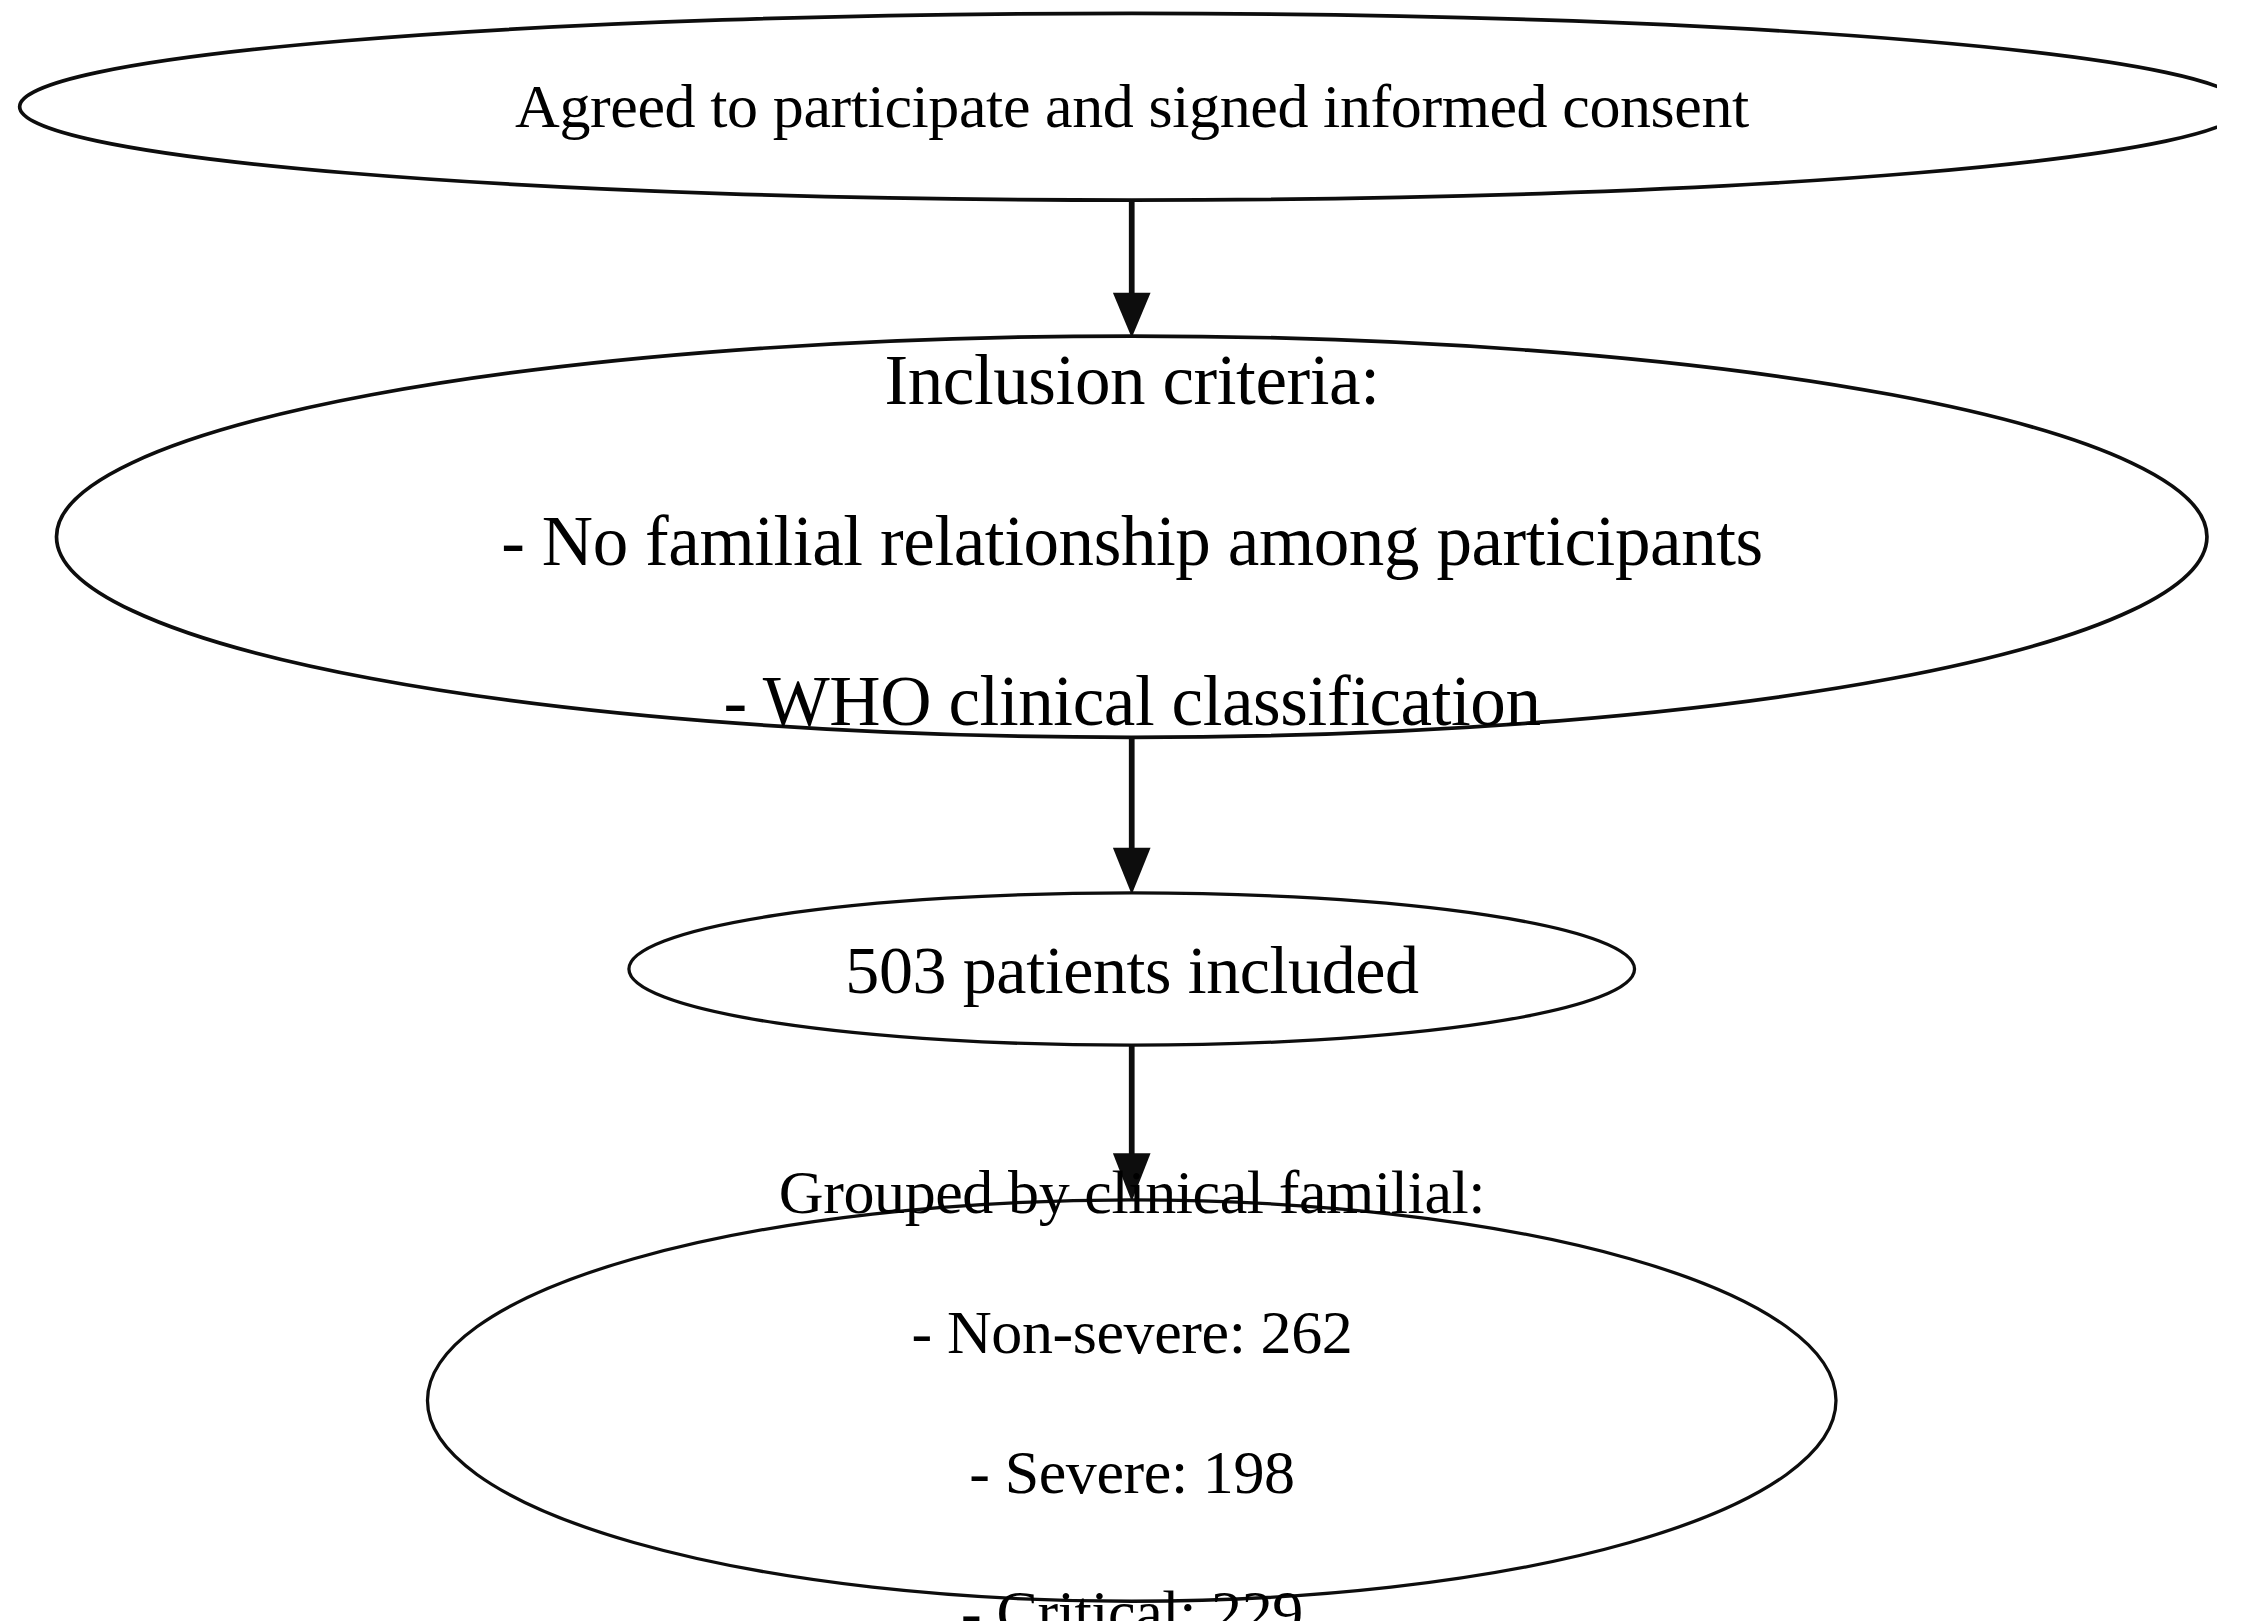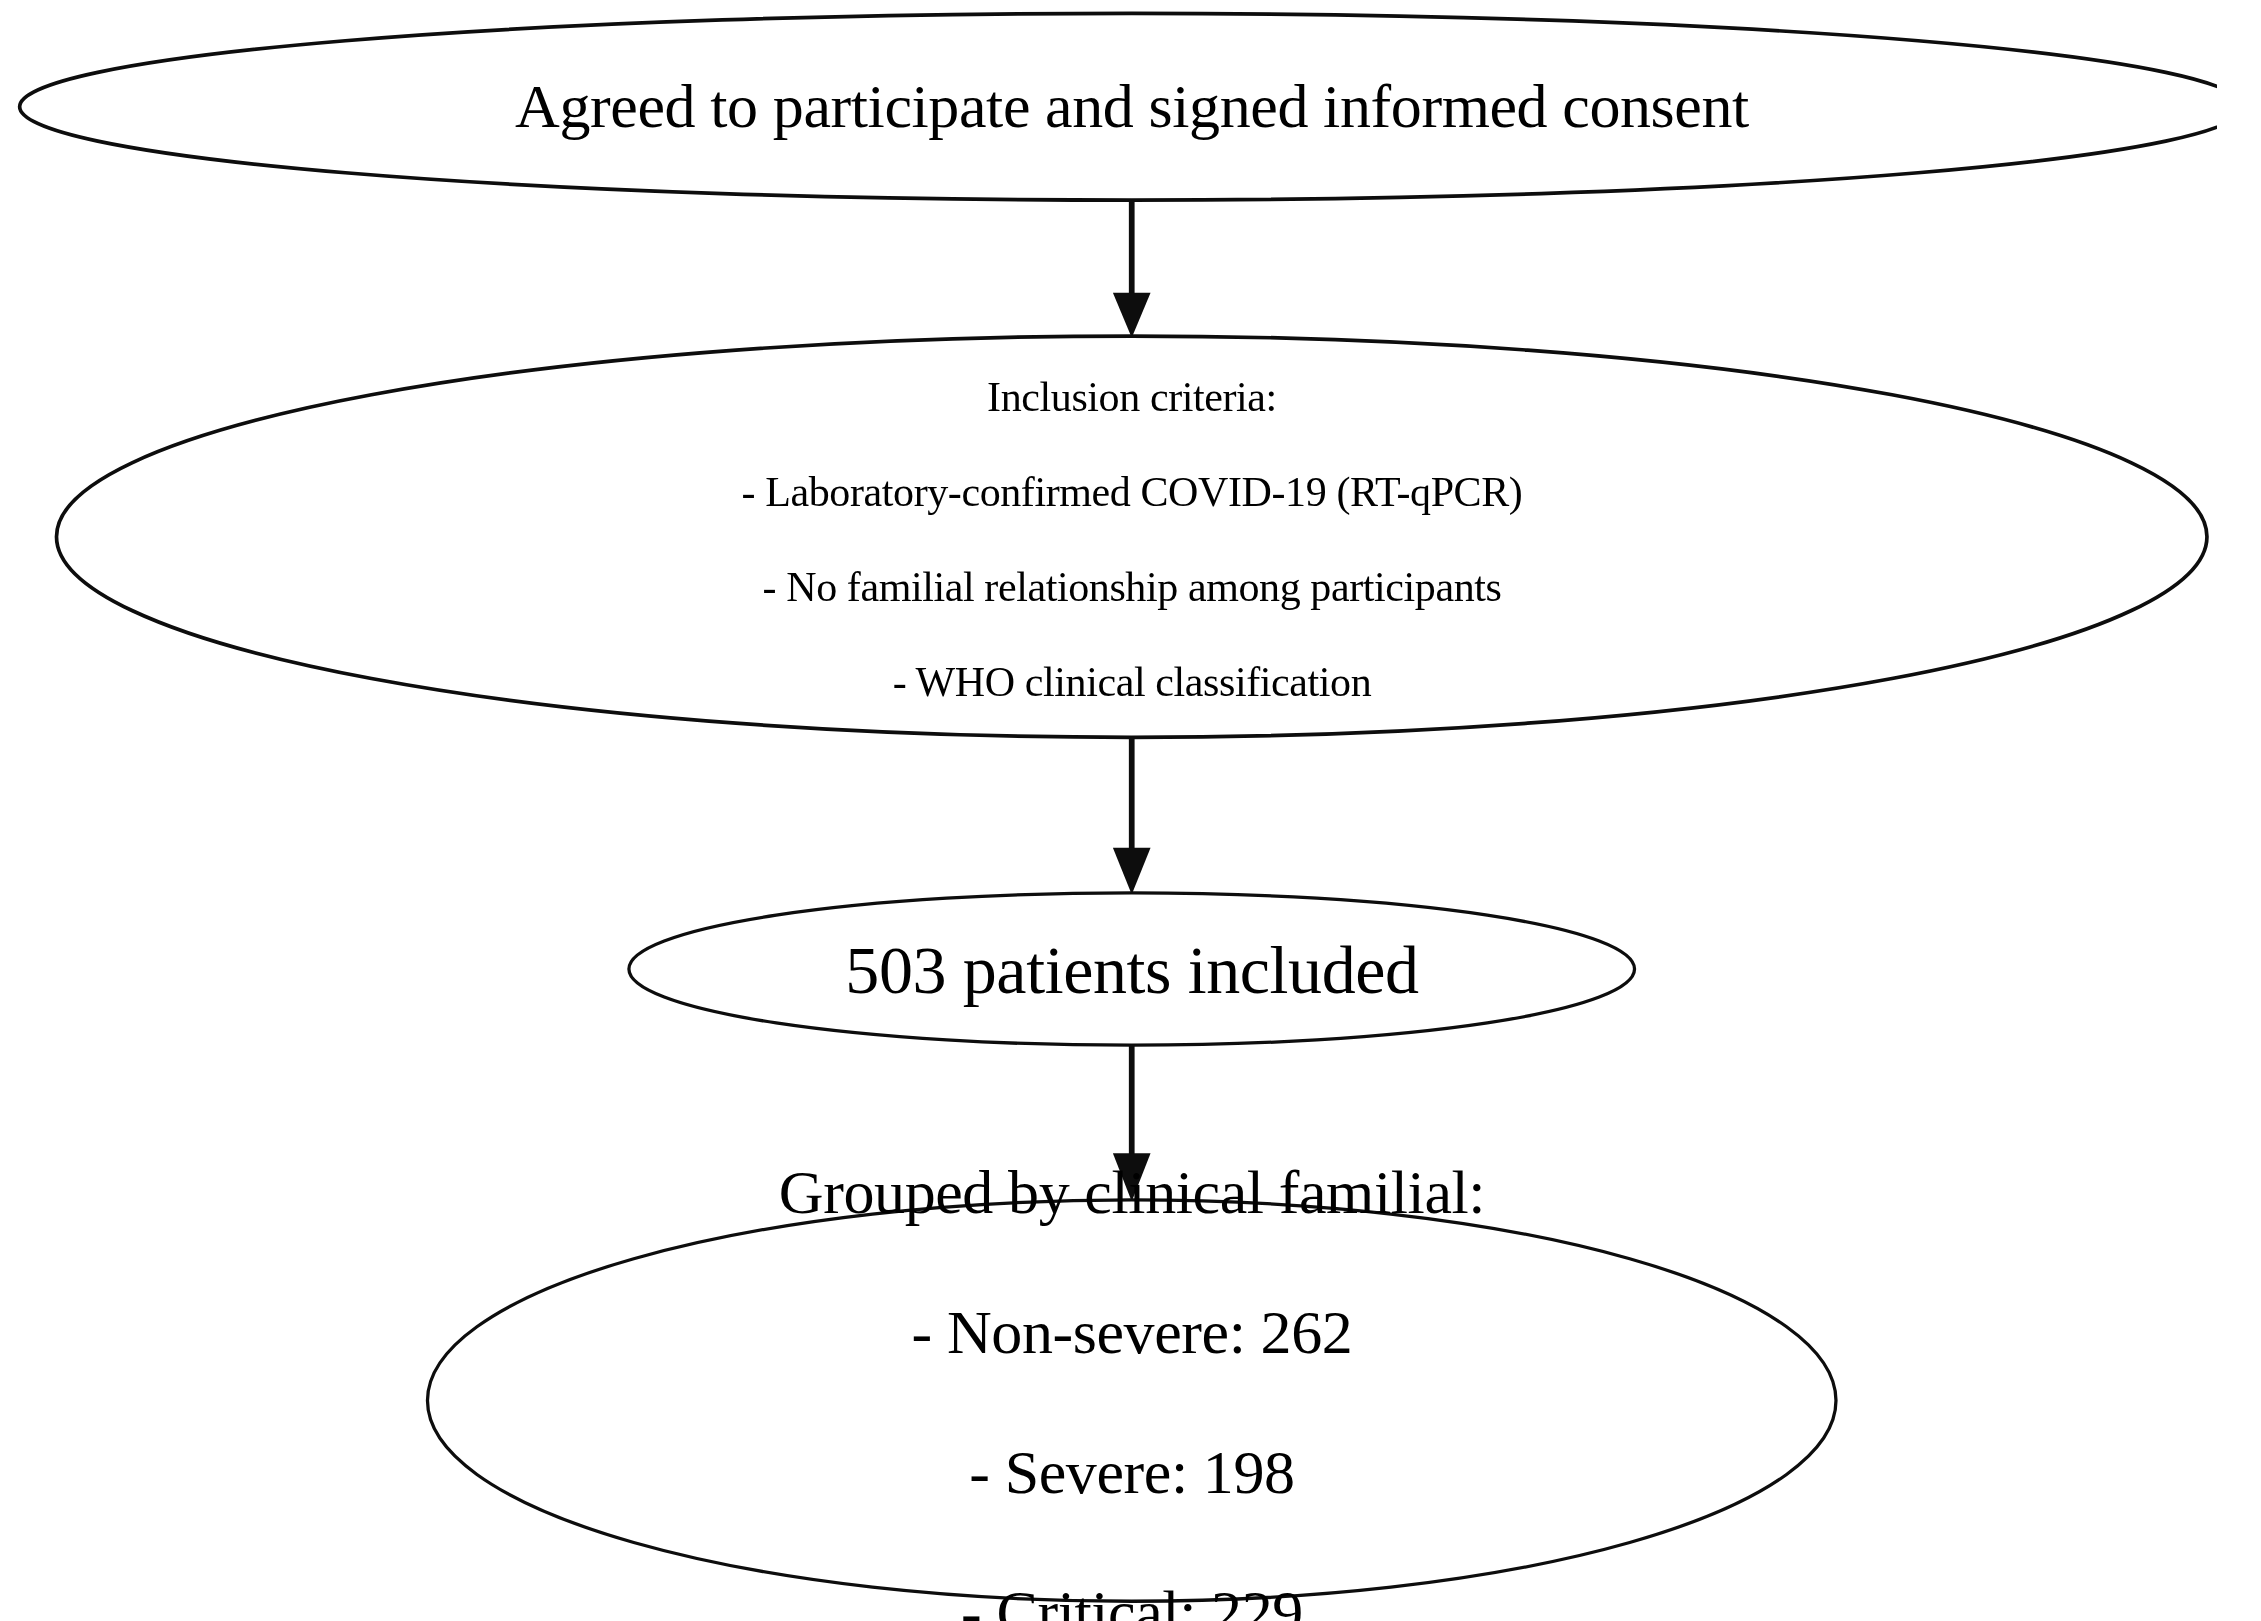--- a/index.html
+++ b/index.html
@@ -59,21 +59,21 @@
   }
   #node1-text {
     left: 1132px;
     top: 106px;
     font-size: 62px;
     width: 2047px;
   }
   #node2-text {
     left: 1132px;
     top: 541px;
-    font-size: 42px;
+    font-size: 71px;
     width: 2015px;
   }
   #node3-text {
     left: 1132px;
     top: 970px;
     font-size: 68px;
     width: 934px;
   }
   #node4-text {
     left: 1132px;
@@ -109,21 +109,20 @@
 
     <ellipse class="node-ellipse thin" cx="1382" cy="1710" rx="860" ry="245"></ellipse>
   </svg>
 
   <div class="node-text" id="node1-text">
     <span class="node-line">Agreed to participate and signed informed consent</span>
   </div>
 
   <div class="node-text" id="node2-text">
     <span class="node-line">Inclusion criteria:</span>
-    <span class="node-line">- Laboratory-confirmed COVID-19 (RT-qPCR)</span>
     <span class="node-line">- No familial relationship among participants</span>
     <span class="node-line">- WHO clinical classification</span>
   </div>
 
   <div class="node-text" id="node3-text">
     <span class="node-line">503 patients included</span>
   </div>
 
   <div class="node-text" id="node4-text">
     <span class="node-line">Grouped by clinical familial:</span>

